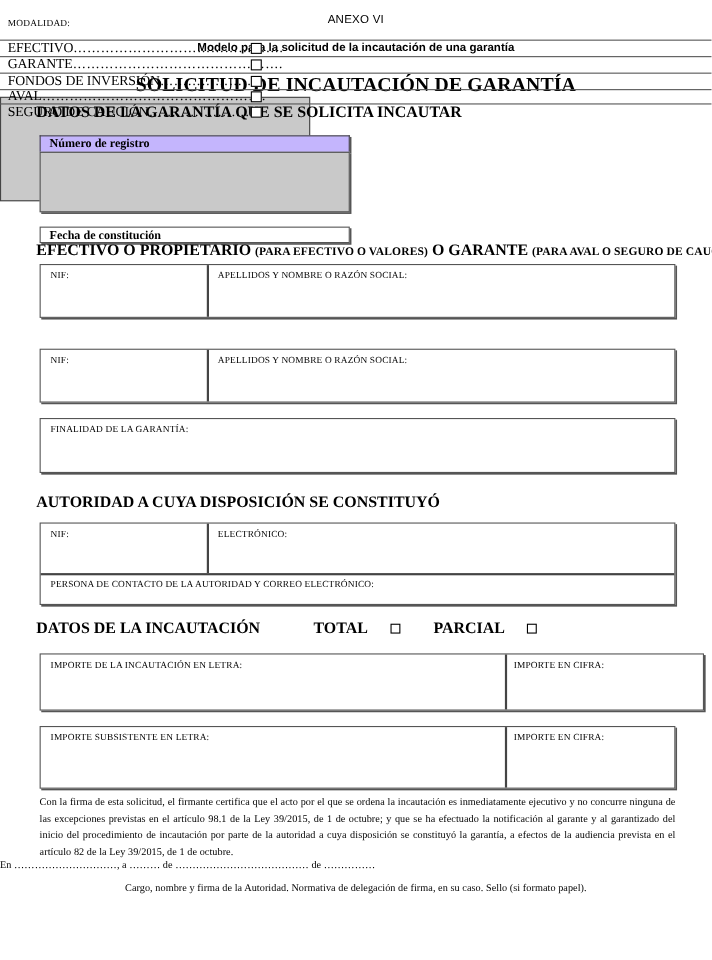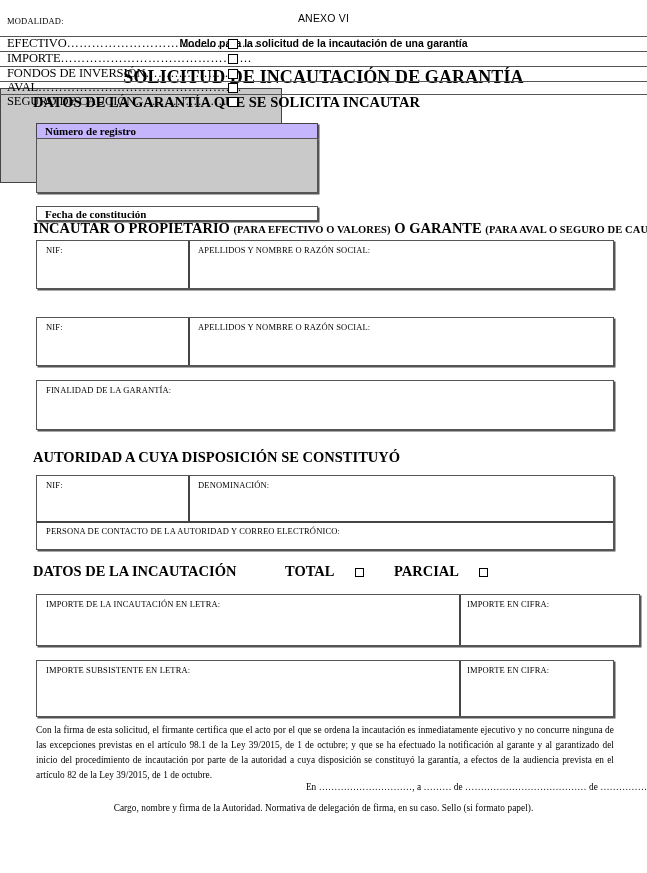--- a/index.html
+++ b/index.html
@@ -174,21 +174,21 @@
     width: 578px;
     font-size: 9.3px;
     line-height: 1.62;
     text-align: justify;
     letter-spacing: 0.05px;
   }
   #lugar-line {
     position: absolute;
     width: 647px;
     left: 0;
-    text-align: right;
+    text-align: left;
     font-size: 9.3px;
     letter-spacing: 0.05px;
   }
   #cargo-line {
     position: absolute;
     width: 647px;
     left: 0;
     text-align: center;
     font-size: 9.3px;
     letter-spacing: 0.05px;
@@ -216,42 +216,42 @@
 
   <div id="modalidad-box" style="left:334px; top:111px; width:280px; height:93px;">
     <span id="modalidad-title">MODALIDAD:</span>
 
     <div class="mod-row" style="top:24px; height:15px;">
       <span class="mod-label"><span>EFECTIVO</span><span class="mod-dots">……………………………………….</span></span>
       <span class="mod-check"></span>
     </div>
 
     <div class="mod-row" style="top:39px; height:15px;">
-      <span class="mod-label"><span>IMPORTE</span><span class="mod-dots">……………………………………….</span></span>
+      <span class="mod-label"><span>GARANTE</span><span class="mod-dots">……………………………………….</span></span>
       <span class="mod-check"></span>
     </div>
 
     <div class="mod-row" style="top:54px; height:15px;">
       <span class="mod-label"><span>FONDOS DE INVERSIÓN</span><span class="mod-dots">………………….</span></span>
       <span class="mod-check"></span>
     </div>
 
     <div class="mod-row" style="top:69px; height:13px;">
       <span class="mod-label"><span>AVAL</span><span class="mod-dots">………………………………………….</span></span>
       <span class="mod-check"></span>
     </div>
 
     <div class="mod-row" style="top:82px; height:14px;">
       <span class="mod-label"><span>SEGURO DE CAUCIÓN</span><span class="mod-dots">…………………….</span></span>
       <span class="mod-check"></span>
     </div>
   </div>
 
   <div class="sec-h" style="top:208px;">
-    <span>INCAUTAR O PROPIETARIO </span><span class="smallcaps">(PARA EFECTIVO O VALORES)</span><span> O GARANTE </span><span class="smallcaps">(PARA AVAL O SEGURO DE CAUCIÓN )</span>
+    <span>EFECTIVO O PROPIETARIO </span><span class="smallcaps">(PARA EFECTIVO O VALORES)</span><span> O GARANTE </span><span class="smallcaps">(PARA AVAL O SEGURO DE CAUCIÓN )</span>
   </div>
 
   <div class="box box-shadow" style="left:36px; top:228px; width:578px; height:49px;">
     <div class="vline" style="left:151px; top:0; height:47px;"></div>
     <span class="field-label" style="left:9px; top:4px;">NIF:</span>
     <span class="field-label" style="left:161px; top:4px;">APELLIDOS Y NOMBRE O RAZÓN SOCIAL:</span>
   </div>
 
 
   <div class="box box-shadow" style="left:36px; top:305px; width:578px; height:49px;">
@@ -263,21 +263,21 @@
   <div class="box box-shadow" style="left:36px; top:368px; width:578px; height:50px;">
     <span class="field-label" style="left:9px; top:4px;">FINALIDAD DE LA GARANTÍA:</span>
   </div>
 
   <div class="sec-h" style="top:437px;">AUTORIDAD A CUYA DISPOSICIÓN SE CONSTITUYÓ</div>
 
   <div class="box box-shadow" style="left:36px; top:463px; width:578px; height:75px;">
     <div class="vline" style="left:151px; top:0; height:45px;"></div>
     <div class="hline" style="left:0; top:45px; width:576px;"></div>
     <span class="field-label" style="left:9px; top:4px;">NIF:</span>
-    <span class="field-label" style="left:161px; top:4px;">DENOMINACIÓN:</span>
+    <span class="field-label" style="left:161px; top:4px;">ELECTRÓNICO:</span>
     <span class="field-label" style="left:9px; top:50px;">PERSONA DE CONTACTO DE LA AUTORIDAD Y CORREO ELECTRÓNICO:</span>
   </div>
 
   <div class="sec-h" style="top:551px;">DATOS DE LA INCAUTACIÓN</div>
 
   <div style="position:absolute; left:285px; top:551px; font-size:14.5px; font-weight:bold; white-space:nowrap;">
     <span>TOTAL</span>
     <span style="display:inline-block;width:14px;"></span>
     <span class="chk-glyph"></span>
   </div>

